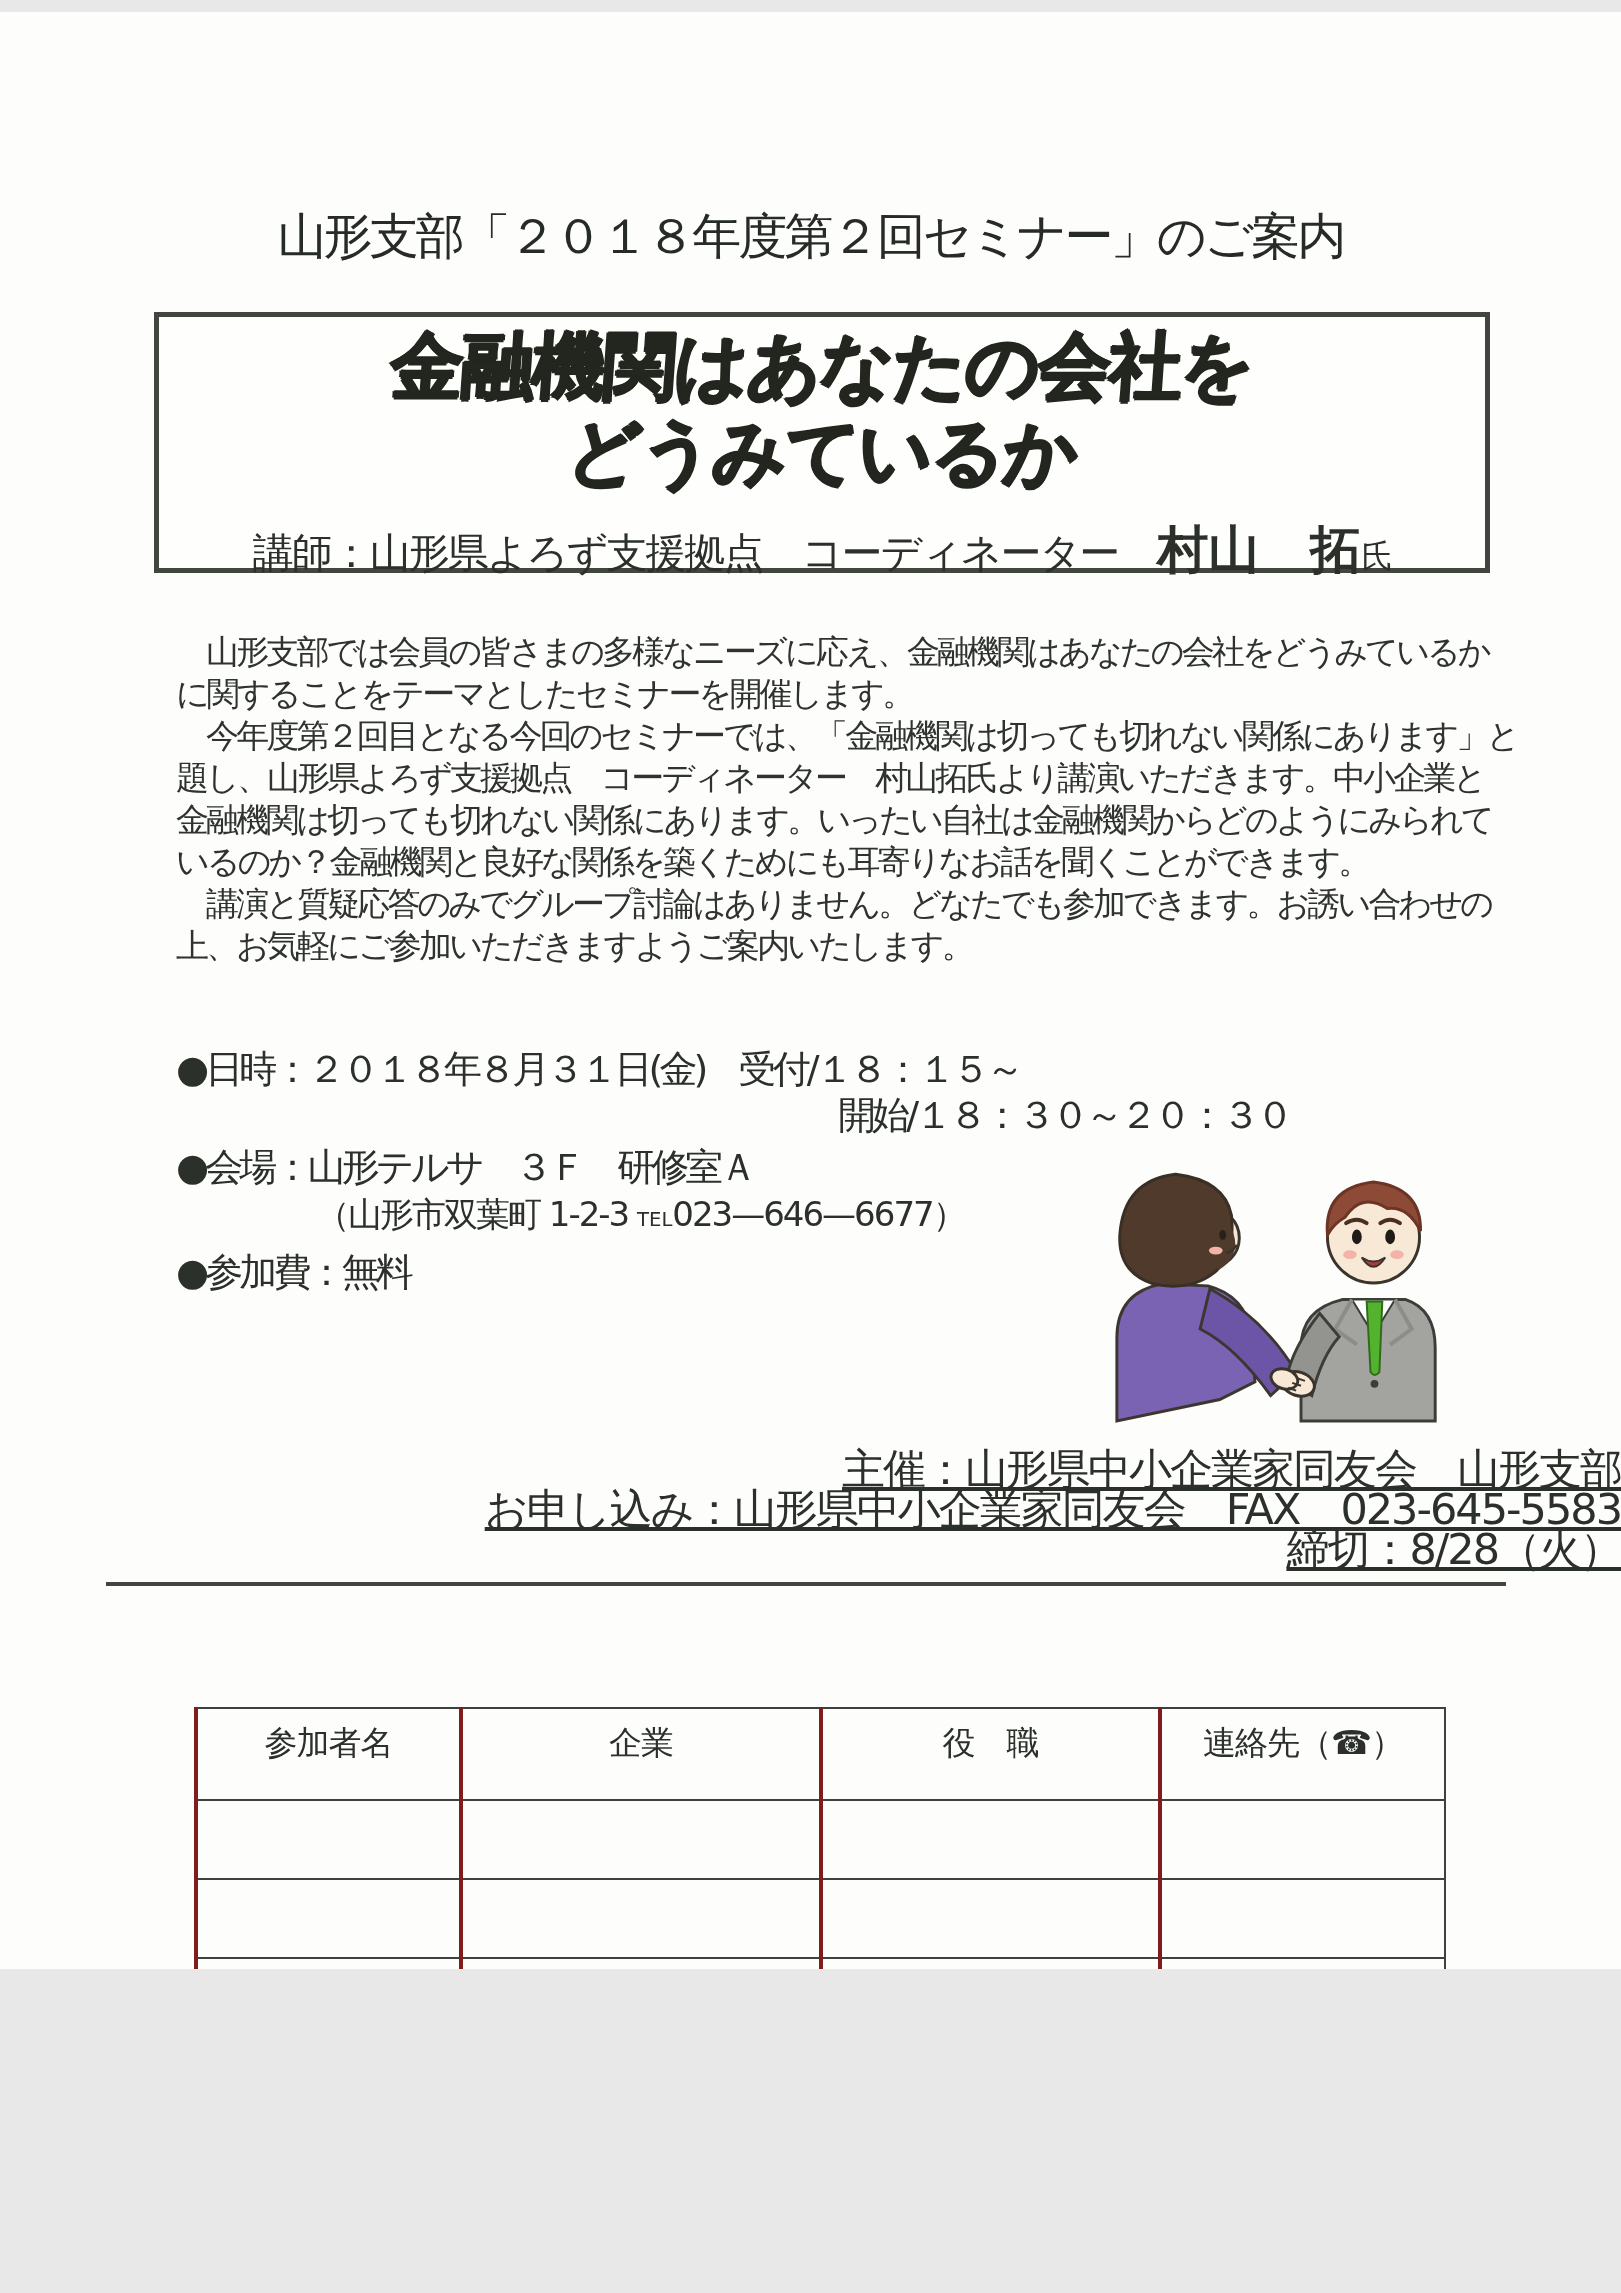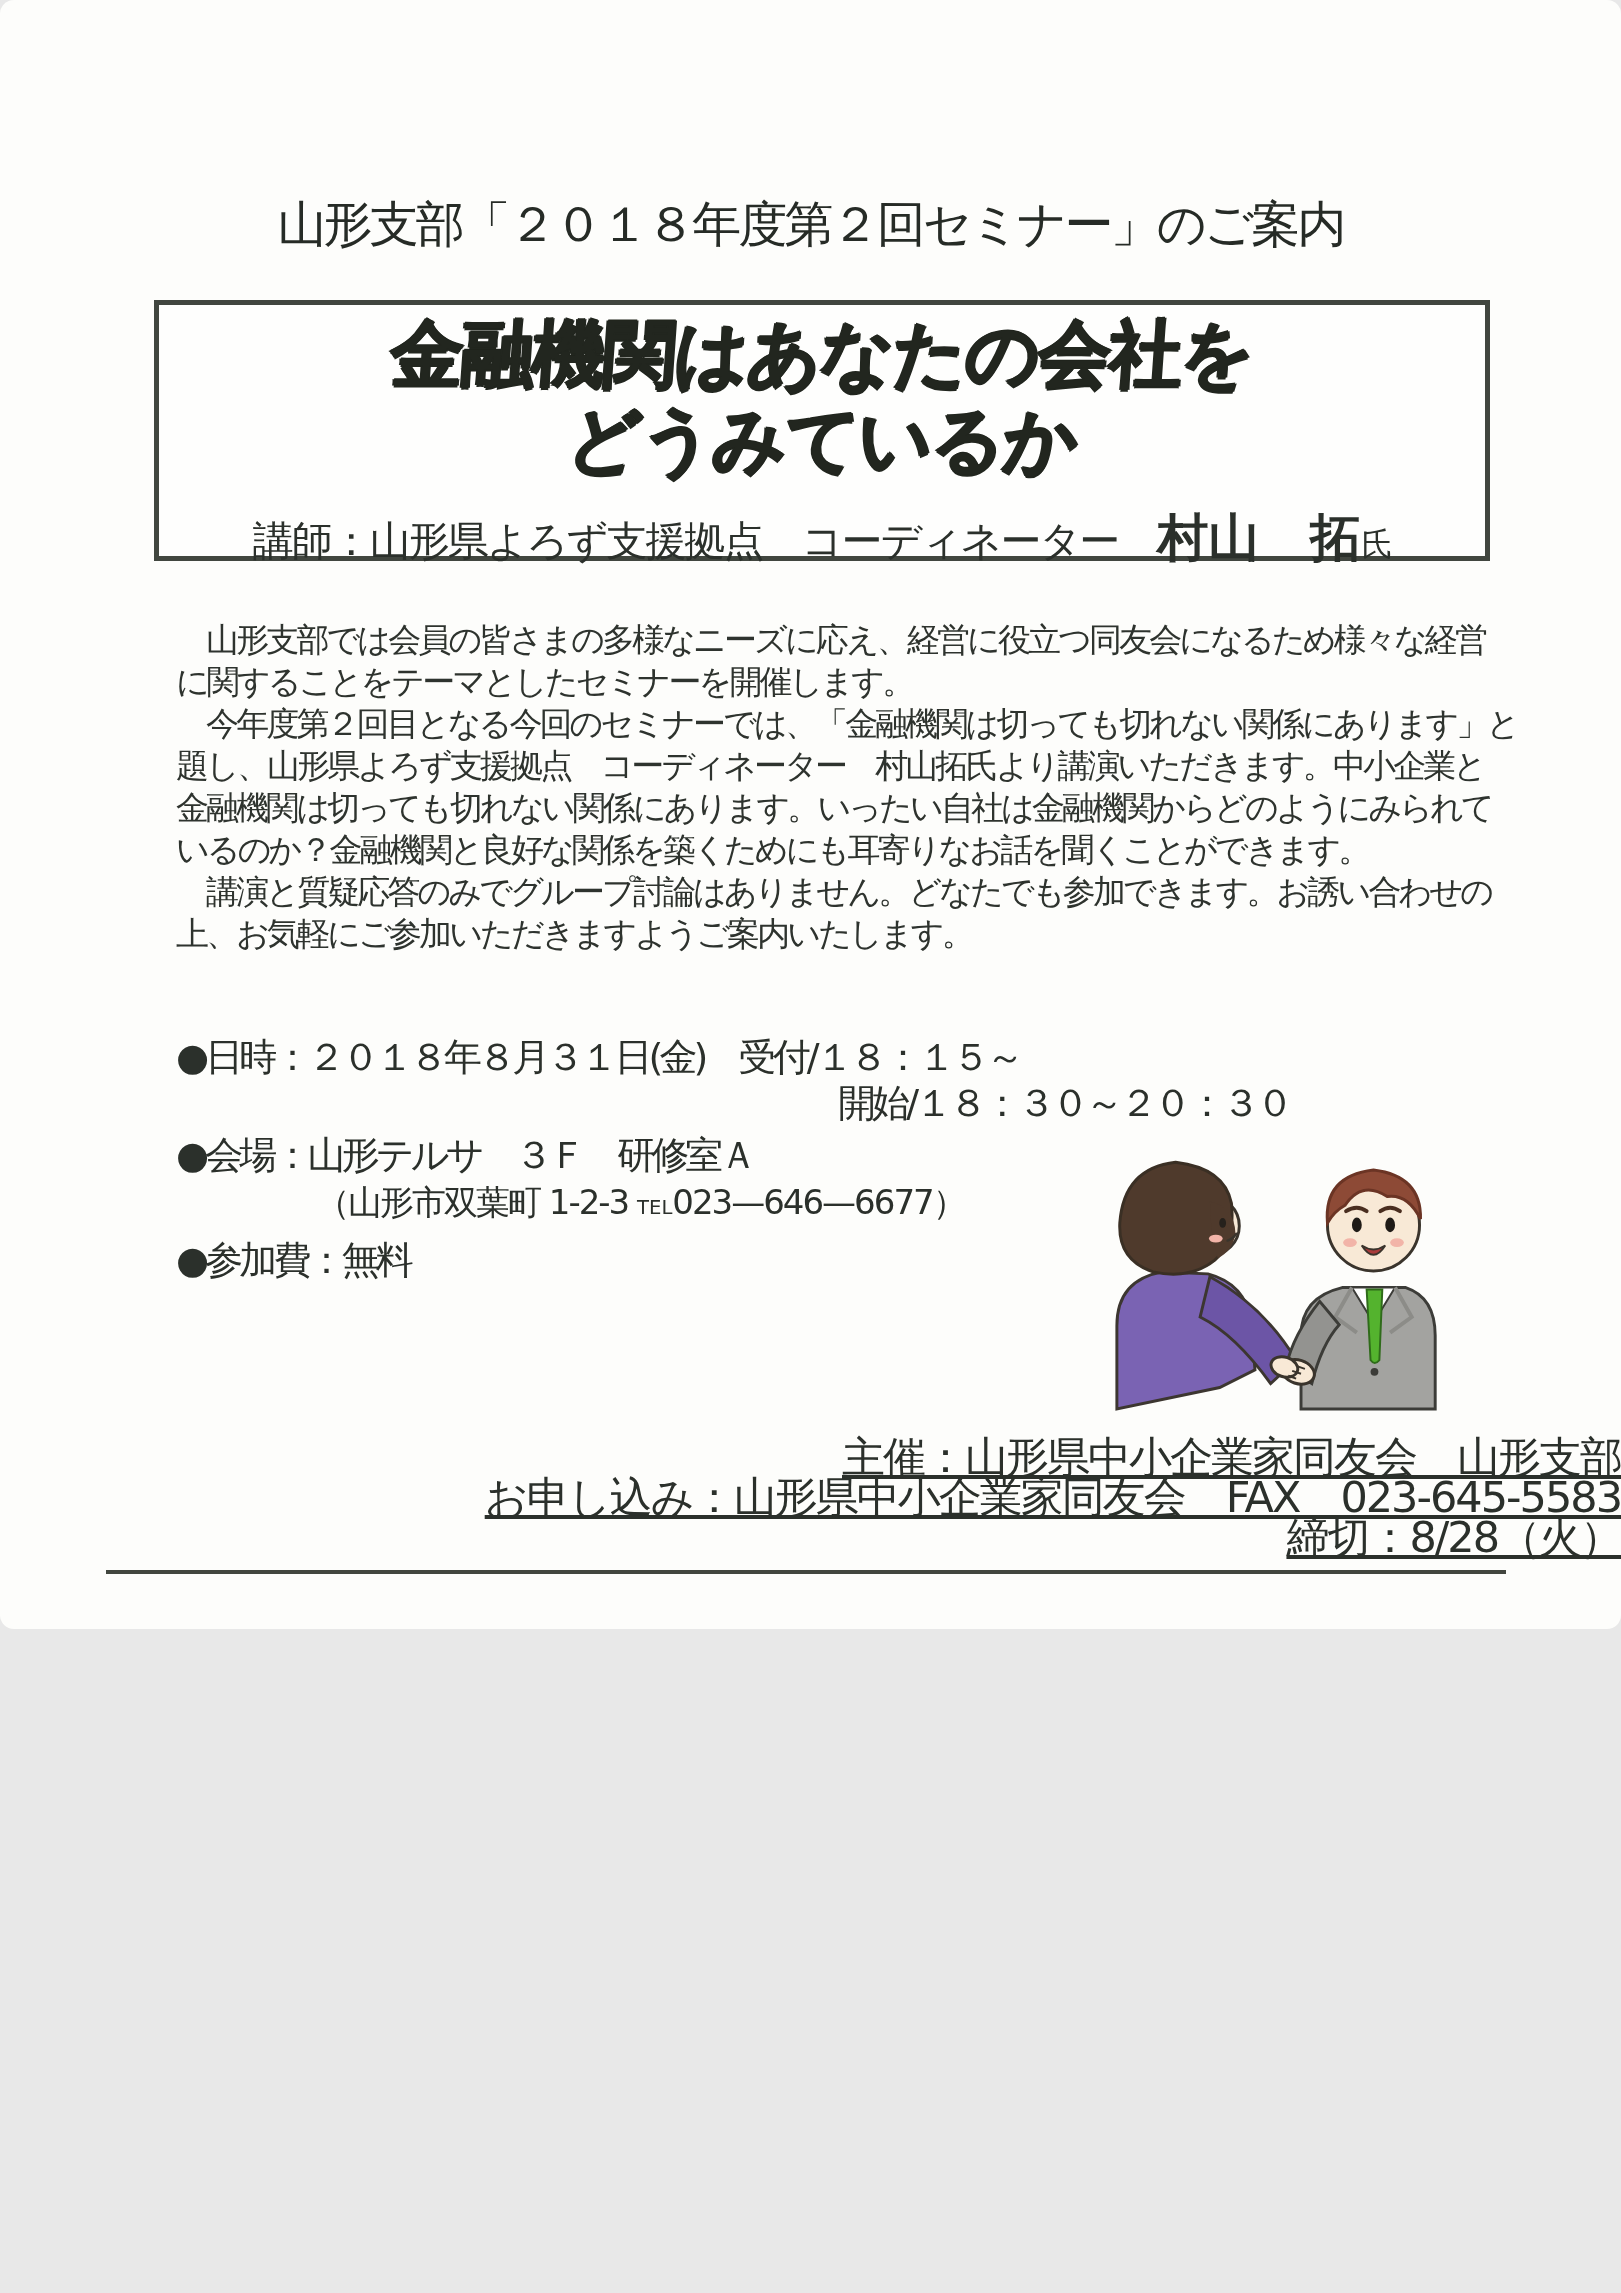--- a/index.html
+++ b/index.html
@@ -1,24 +1,23 @@
 <!DOCTYPE html>
 <html><head>
 <meta charset="utf-8">
 <style>
   html,body{margin:0;padding:0;background:#e8e8e8;}
   .page{
     position:relative;
-    width:1621px;height:1629px;
-    margin:0 auto;
+    width:1621px;height:1957px;
+    margin:12px auto;
     background:#fdfdfb;
     font-family:"DejaVu Sans","Liberation Sans",sans-serif;
     color:#2e332e;
     overflow:hidden;
-    border-radius:14px;
   }
   
   .doc-heading{
     position:absolute;top:192px;left:0;width:1621px;
     text-align:center;font-size:49px;letter-spacing:-2.9px;
     color:#262b26;white-space:nowrap;
   }
   
   .title-box{
     position:absolute;left:154px;top:300px;width:1336px;height:261px;
@@ -105,21 +104,21 @@
 
   <div class="doc-heading">山形支部「２０１８年度第２回セミナー」のご案内</div>
 
   <div class="title-box">
     <div class="title-main">金融機関はあなたの会社を</div>
     <div class="title-main">どうみているか</div>
     <div class="lecturer-line"><span>講師：山形県よろず支援拠点　コーディネーター　</span><span class="lecturer-name">村山　拓</span><span class="lecturer-suffix">氏</span></div>
   </div>
 
   <div class="intro">
-    <div>　山形支部では会員の皆さまの多様なニーズに応え、経営に役立つ同友会になるため様々な経営</div>
+    <div>　山形支部では会員の皆さまの多様なニーズに応え、金融機関はあなたの会社をどうみているか</div>
     <div>に関することをテーマとしたセミナーを開催します。</div>
     <div>　今年度第２回目となる今回のセミナーでは、「金融機関は切っても切れない関係にあります」と</div>
     <div>題し、山形県よろず支援拠点　コーディネーター　村山拓氏より講演いただきます。中小企業と</div>
     <div>金融機関は切っても切れない関係にあります。いったい自社は金融機関からどのようにみられて</div>
     <div>いるのか？金融機関と良好な関係を築くためにも耳寄りなお話を聞くことができます。</div>
     <div>　講演と質疑応答のみでグループ討論はありません。どなたでも参加できます。お誘い合わせの</div>
     <div>上、お気軽にご参加いただきますようご案内いたします。</div>
   </div>
 
   <div class="detail d-datetime">●日時：２０１８年８月３１日(金)　受付/１８：１５～</div>

